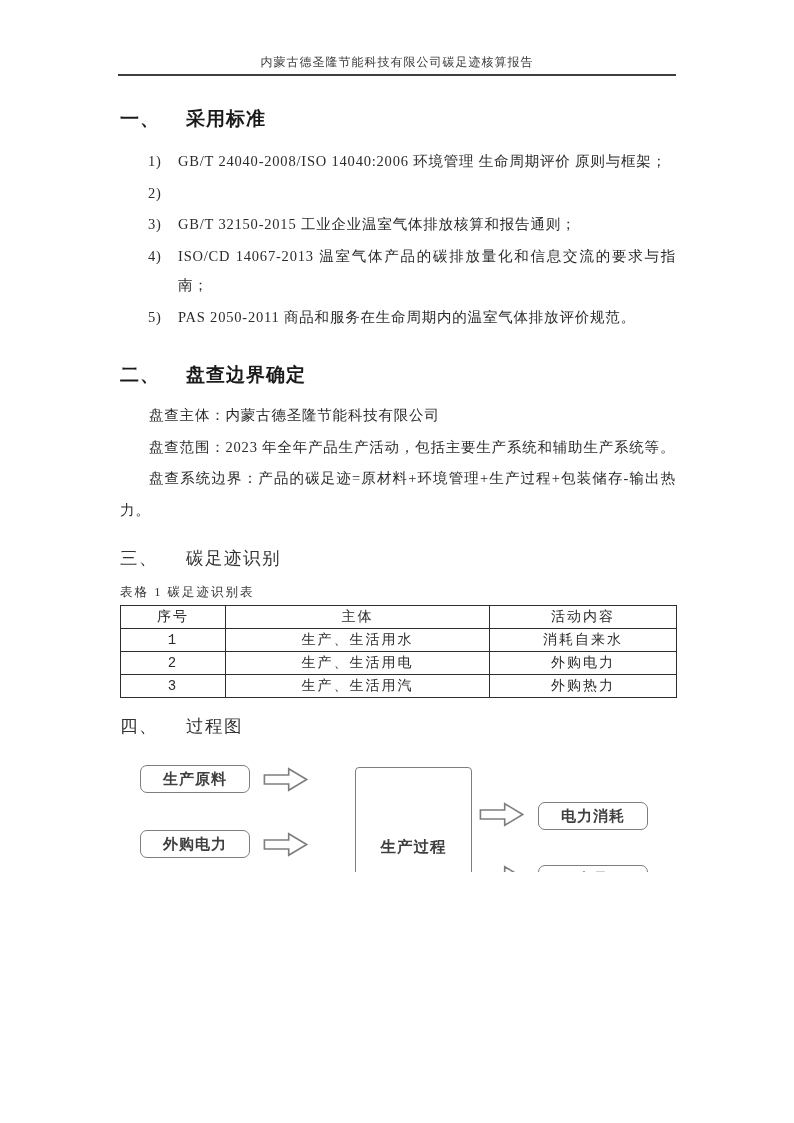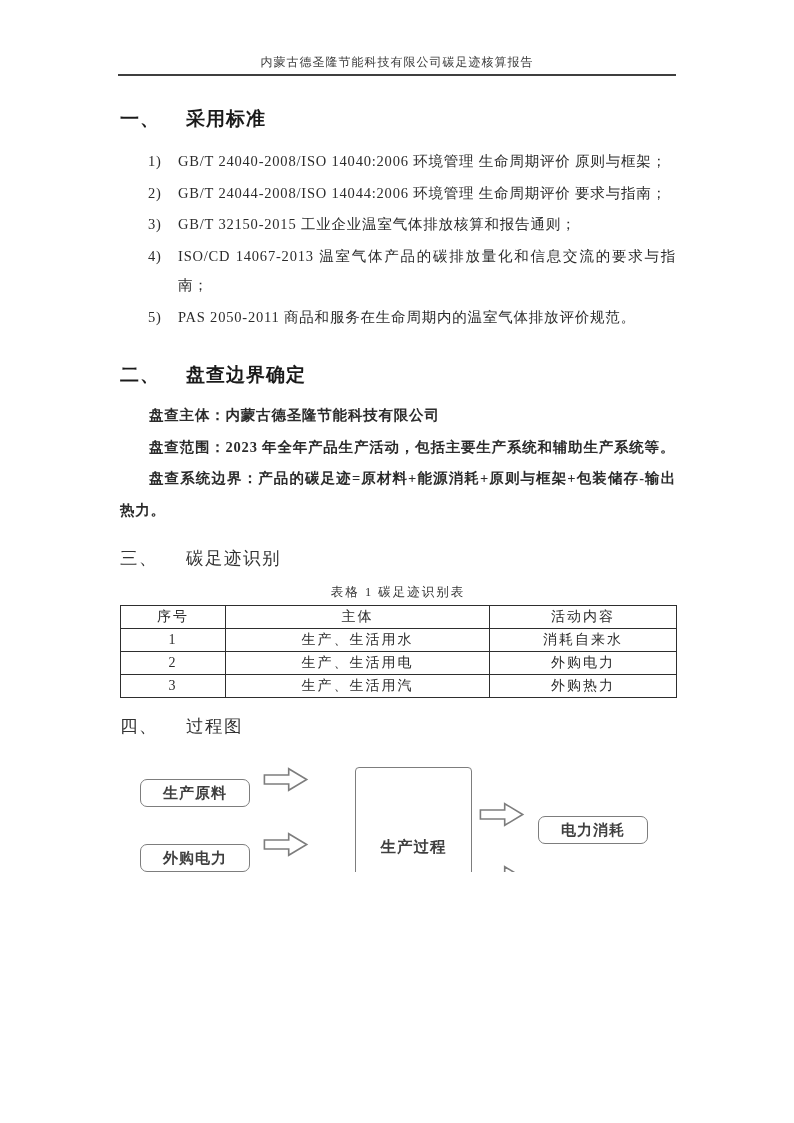--- a/index.html
+++ b/index.html
@@ -63,39 +63,38 @@
   .std-list .marker { flex: 0 0 30px; margin-left: 28px; }
   .std-list .li-text { flex: 1; text-align: justify; }
   
   .para {
     font-size: 14.5px;
     line-height: 31.5px;
     letter-spacing: 0.8px;
     text-indent: 2em;
     text-align: justify;
     color: #2b2b2b;
-    font-weight: bold;
   }
   .para.first { margin-top: 10px; }
   .hd-2 { margin-top: 14px; }
   .hd-3 { margin-top: 17px; }
   .hd-4 { margin-top: 13px; }
   
   .tbl-caption {
     margin-top: 11px;
-    text-align: center;
     font-size: 12.5px;
     letter-spacing: 2px;
     color: #333333;
   }
   table.id-table {
     margin-top: 4px;
     width: 100%;
     border-collapse: collapse;
     table-layout: fixed;
+    font-family: Liberation Mono, monospace;
   }
   table.id-table td, table.id-table th {
     border: 1.6px solid #2e2e2e;
     height: 23px;
     text-align: center;
     vertical-align: middle;
     font-size: 14px;
     font-weight: normal;
     letter-spacing: 2px;
     color: #2b2b2b;
@@ -117,21 +116,21 @@
     border-radius: 7px;
     background: #ffffff;
     display: flex;
     align-items: center;
     justify-content: center;
     font-weight: bold;
     font-size: 15px;
     letter-spacing: 1px;
     color: #3f3f3f;
   }
-  .d-box.in, .d-box.out { width: 110px; height: 28px; margin-top: 14px; }
+  .d-box.in, .d-box.out { width: 110px; height: 28px; }
   .d-box.center {
     left: 235px; top: 15px;
     width: 117px; height: 160px;
     border-radius: 4px;
     font-size: 15.5px;
   }
   .d-arrow { position: absolute; width: 48px; height: 27px; }
   .fig-caption {
     margin-top: 9px;
     font-size: 12.5px;
@@ -161,21 +160,20 @@
       <span class="hd-num">一、</span>
       <span>采用标准</span>
     </div>
     <ul class="std-list">
       <li>
         <span class="marker">1)</span>
         <span class="li-text">GB/T 24040-2008/ISO 14040:2006 环境管理 生命周期评价 原则与框架；</span>
       </li>
       <li>
         <span class="marker">2)</span>
-        <span class="li-text">GB/T 24044-2008/ISO 14044:2006 环境管理  生命周期评价 要求与指南；</span>
       </li>
       <li>
         <span class="marker">3)</span>
         <span class="li-text">GB/T 32150-2015 工业企业温室气体排放核算和报告通则；</span>
       </li>
       <li>
         <span class="marker">4)</span>
         <span class="li-text">ISO/CD 14067-2013 温室气体产品的碳排放量化和信息交流的要求与指南；</span>
       </li>
       <li>
@@ -183,21 +181,21 @@
         <span class="li-text">PAS 2050-2011 商品和服务在生命周期内的温室气体排放评价规范。</span>
       </li>
     </ul>
 
     <div class="hd bold hd-2">
       <span class="hd-num">二、</span>
       <span>盘查边界确定</span>
     </div>
     <p class="para first">盘查主体：内蒙古德圣隆节能科技有限公司</p>
     <p class="para">盘查范围：2023 年全年产品生产活动，包括主要生产系统和辅助生产系统等。</p>
-    <p class="para">盘查系统边界：产品的碳足迹=原材料+能源消耗+原则与框架+包装储存-输出热力。</p>
+    <p class="para">盘查系统边界：产品的碳足迹=原材料+环境管理+生产过程+包装储存-输出热力。</p>
 
     <div class="hd light hd-3">
       <span class="hd-num">三、</span>
       <span>碳足迹识别</span>
     </div>
     <div class="tbl-caption">表格 1 碳足迹识别表</div>
     <table class="id-table">
       <colgroup>
           <col class="col-num">
           <col class="col-subject">

